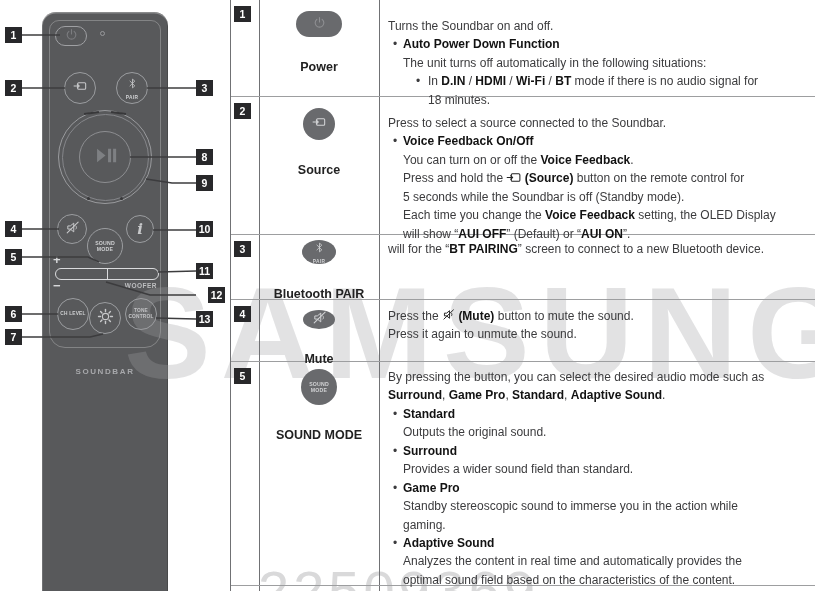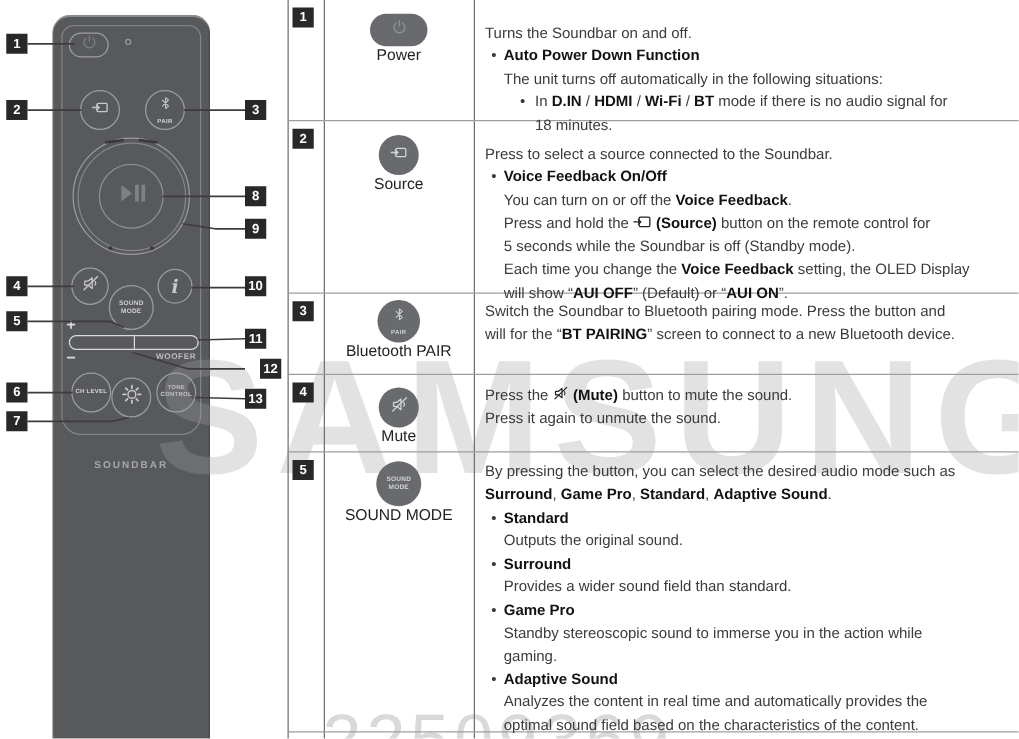--- a/index.html
+++ b/index.html
@@ -64,21 +64,21 @@
   .vline { position:absolute; top:0; width:1px; height:591px; background:#707174; }
   .trow { position:absolute; left:0; width:585px; border-bottom:1px solid #9d9ea0; }
   .cell-num { position:absolute; left:0; top:0; width:28px; height:100%; }
   .cell-num .badge { position:static; display:block; margin:6px 0 0 3px; }
   .cell-icon { position:absolute; left:28px; top:0; width:120px; height:100%;
                display:flex; flex-direction:column; align-items:center; }
   .ticon { background:#696a6d; color:#d2d3d5; display:flex; flex-direction:column;
            align-items:center; justify-content:center; }
   .ticon.circ { border-radius:50%; }
   .ticon.pill { width:46px; height:26px; border-radius:13px; color:#8f9093; }
-  .icon-label { margin-top:0; font-size:12.5px; font-weight:normal; color:#222; text-align:center; }
+  .icon-label { margin-top:23px; font-size:12.5px; font-weight:bold; color:#222; text-align:center; }
   .pair-txt { font-size:4.8px; font-weight:bold; letter-spacing:.3px; color:#d2d3d5; margin-top:1px; }
   .cell-desc { position:absolute; left:149px; top:0; width:436px; height:100%;
                padding:17px 2px 0 8px; font-size:12px; color:#3b3b3d; }
   .tline { position:relative; height:18.45px; line-height:18.45px; white-space:nowrap; }
   .tline.l1 { padding-left:15px; }
   .tline.l2 { padding-left:40px; }
   .tline .bul { position:absolute; }
   .tline.l1 .bul { left:5px; }
   .tline.l2 .bul { left:28px; }
   .b { font-weight:bold; color:#121212; }
@@ -284,21 +284,20 @@
       <div class="cell-icon">
         <div class="ticon circ" style="width:34px;height:34px;margin-top:5px">
           <span><svg viewBox="0 0 24 24" width="11" height="13">
                 <path d="M6.5 6.8 17 17.2 12 21.5V2.5l5 4.3L6.5 17.2" fill="none" stroke="currentColor" stroke-width="1.8" stroke-linejoin="round" stroke-linecap="round"></path>
               </svg></span>
           <span class="pair-txt">PAIR</span>
         </div>
         <div class="icon-label">Bluetooth PAIR</div>
       </div>
       <div class="cell-desc" style="padding-top:5px">
-          <div class="tline l0"><span>Switch the Soundbar to Bluetooth pairing mode. Press the button and</span></div>
           <div class="tline l0"><span>will for the “</span><span class="b">BT PAIRING</span><span>” screen to connect to a new Bluetooth device.</span></div>
         </div>
     </div>
 
     <div class="trow" style="top:300px;height:62px">
       <div class="cell-num">
         <div class="badge">4</div>
       </div>
       <div class="cell-icon">
         <div class="ticon circ" style="width:32px;height:32px;margin-top:10px">

